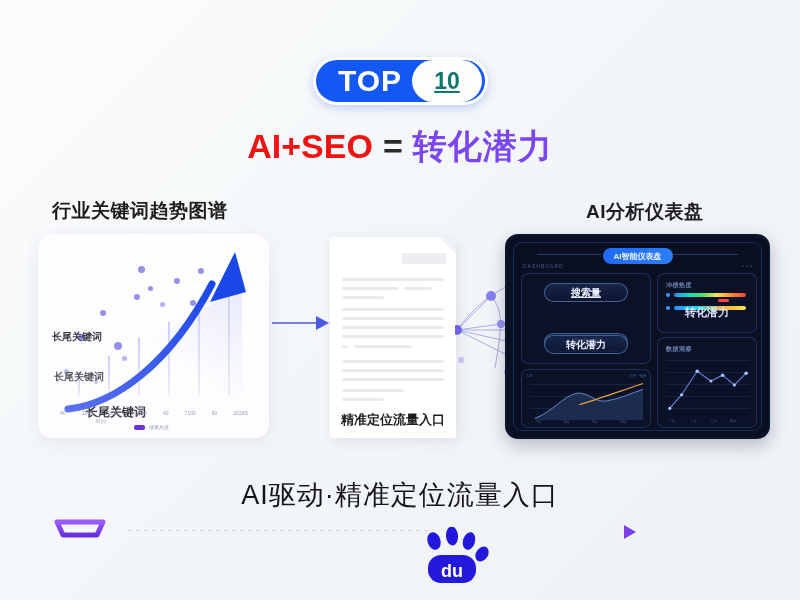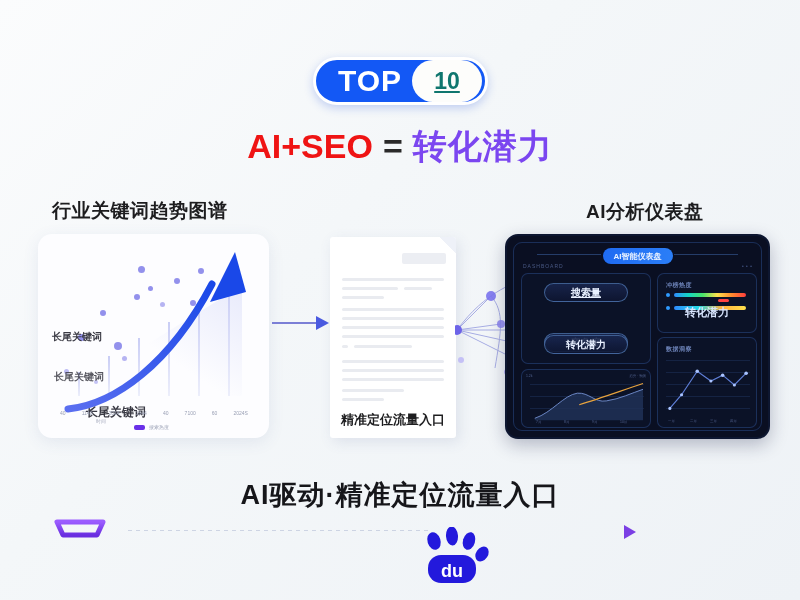--- a/index.html
+++ b/index.html
@@ -145,21 +145,21 @@
   .conv-text{
     position:absolute; left:0; right:0; top:31px; text-align:center;
     font-size:11px; font-weight:bold; color:#d9e6ff; filter:blur(.5px);
   }
   .grid-l{ position:absolute; left:8px; right:6px; height:1px; background:rgba(60,95,170,.22); }
   .axl{ position:absolute; font-size:3.4px; color:#51628f; filter:blur(.3px);}
 
   
   .slogan{
     position:absolute; left:0; right:0; top:477px; text-align:center;
-    font-size:27px; font-weight:bold; color:#16161a; letter-spacing:1px;
+    font-size:27px; font-weight:normal; color:#16161a; letter-spacing:1px;
   }
   .dashline{
     position:absolute; left:128px; top:530px; width:300px; height:1px;
     background:repeating-linear-gradient(90deg,#b9c2d8 0 4px, transparent 4px 8px);
     opacity:.65;
   }
   .bar-icon{ position:absolute; left:48px; top:483px; width:64px; height:64px; }
 
   .logos{ position:absolute; left:418px; top:519px; width:330px; height:62px; }
   .baidu-word{

